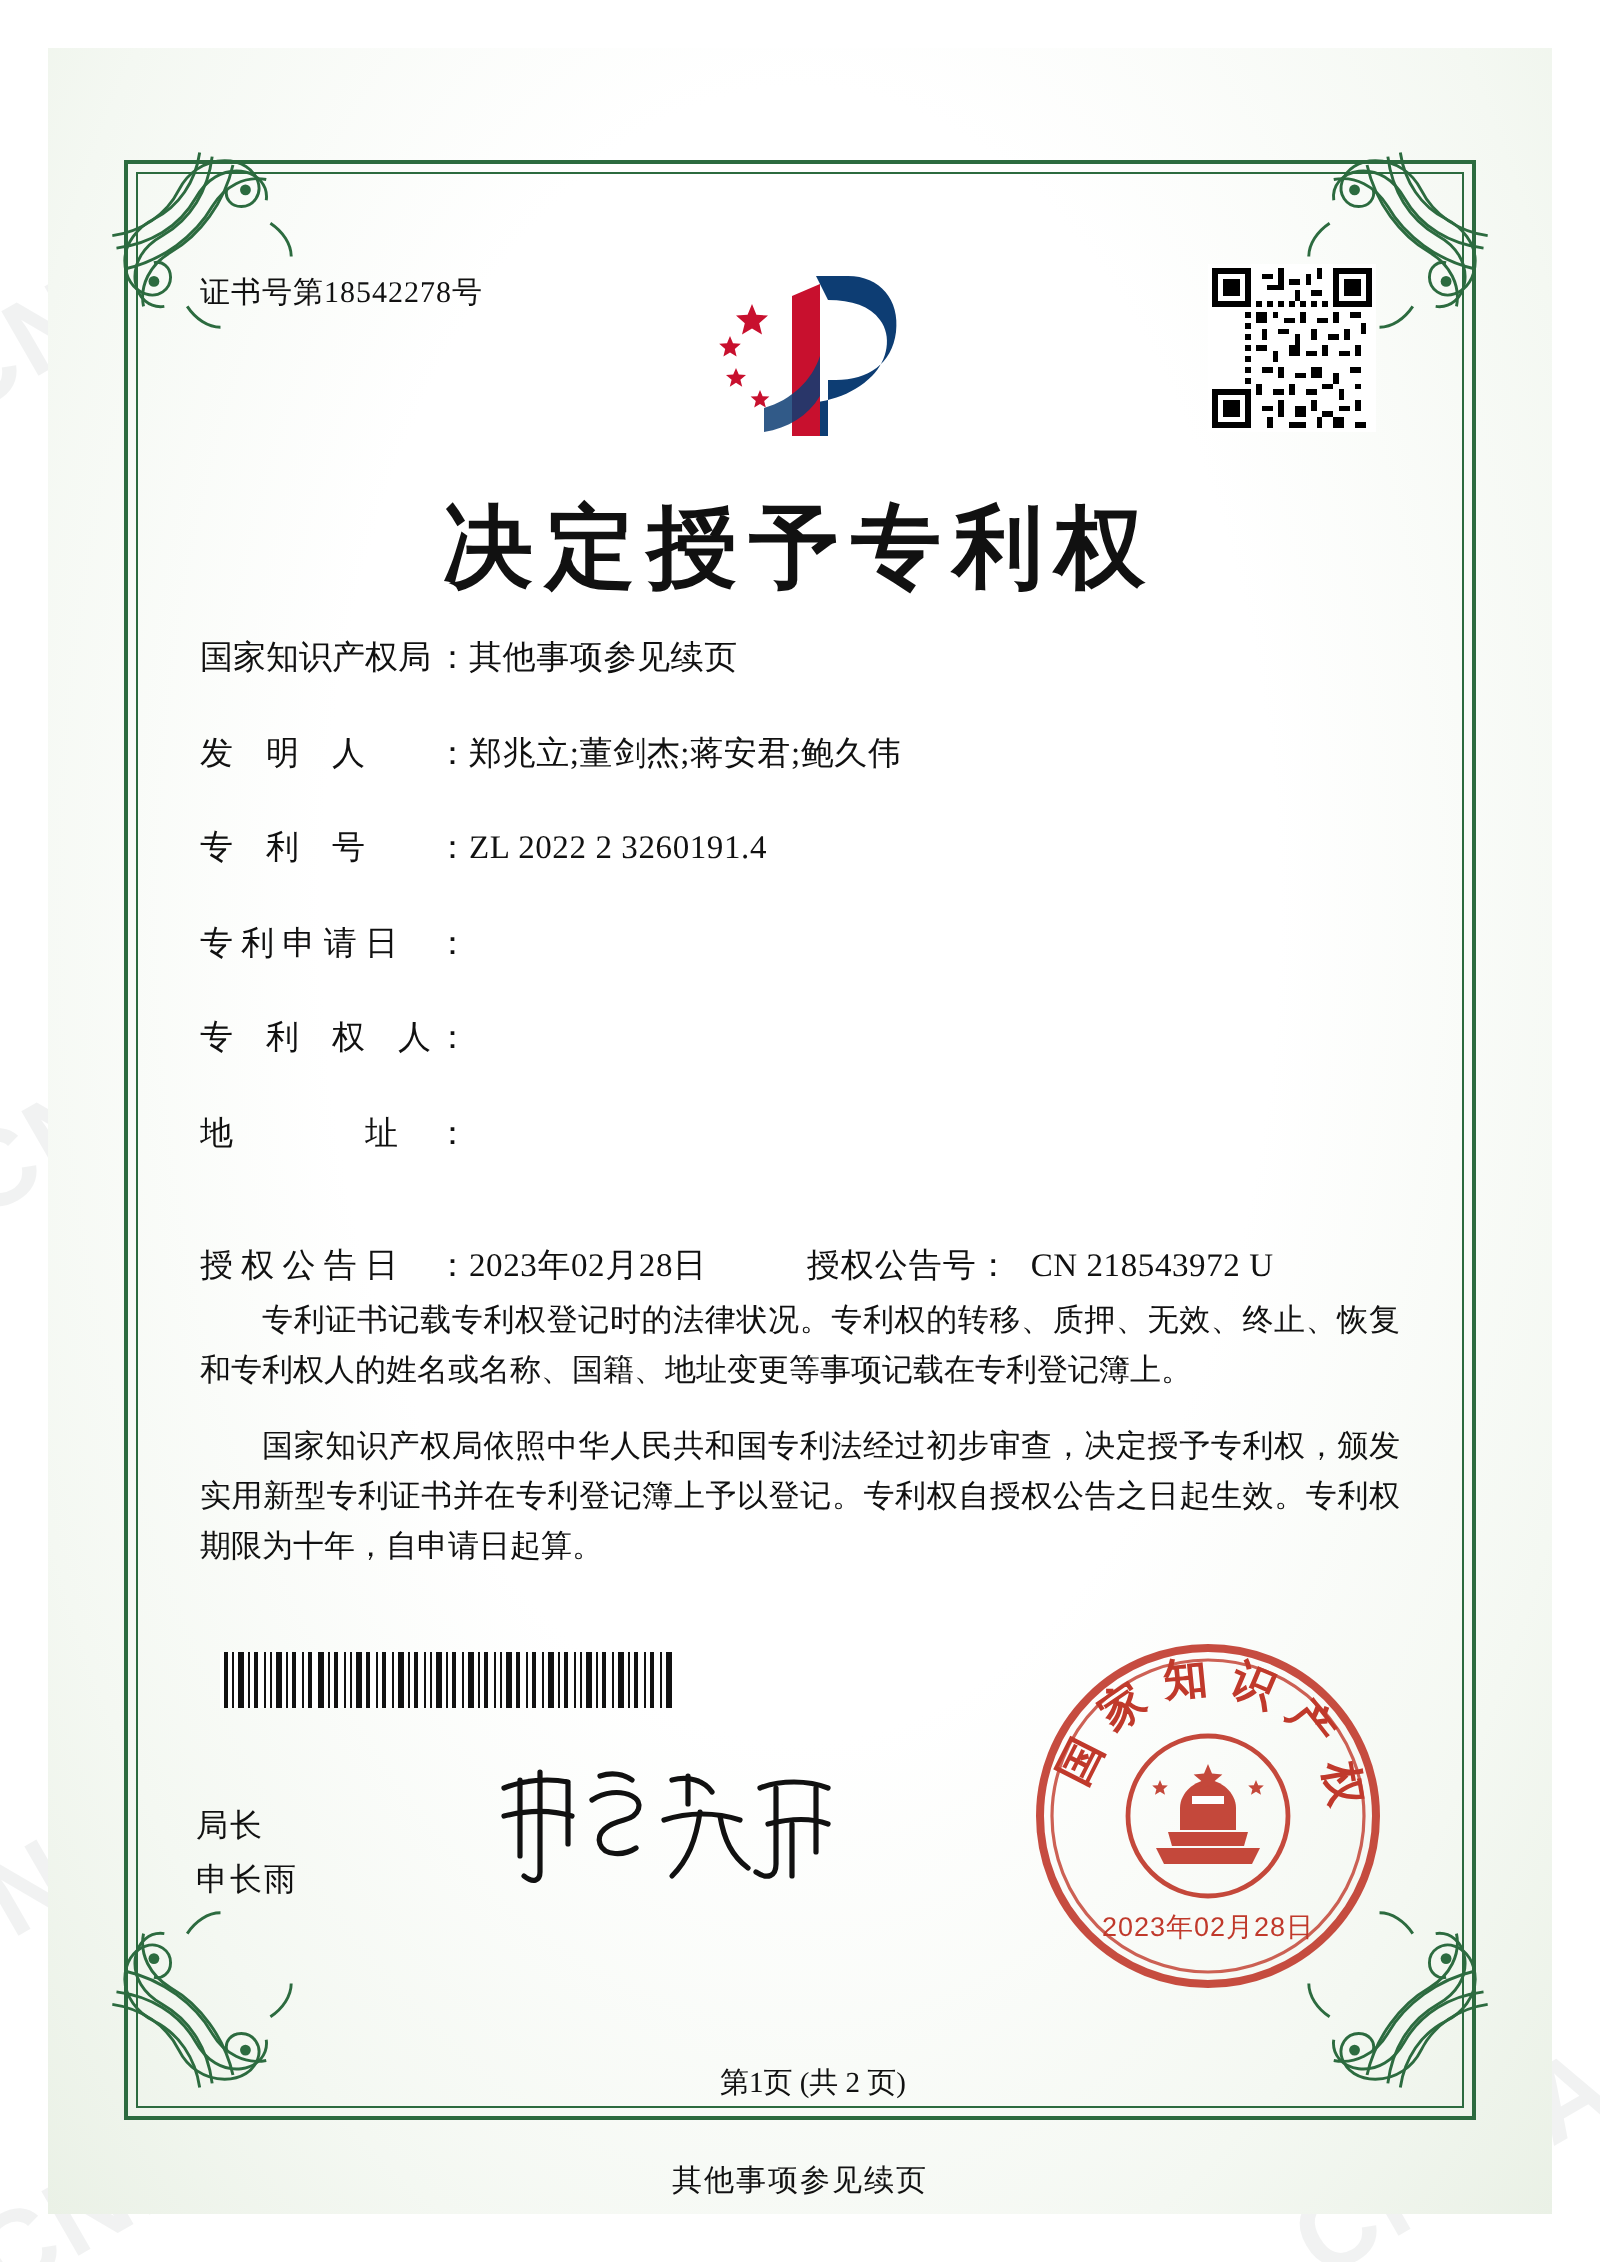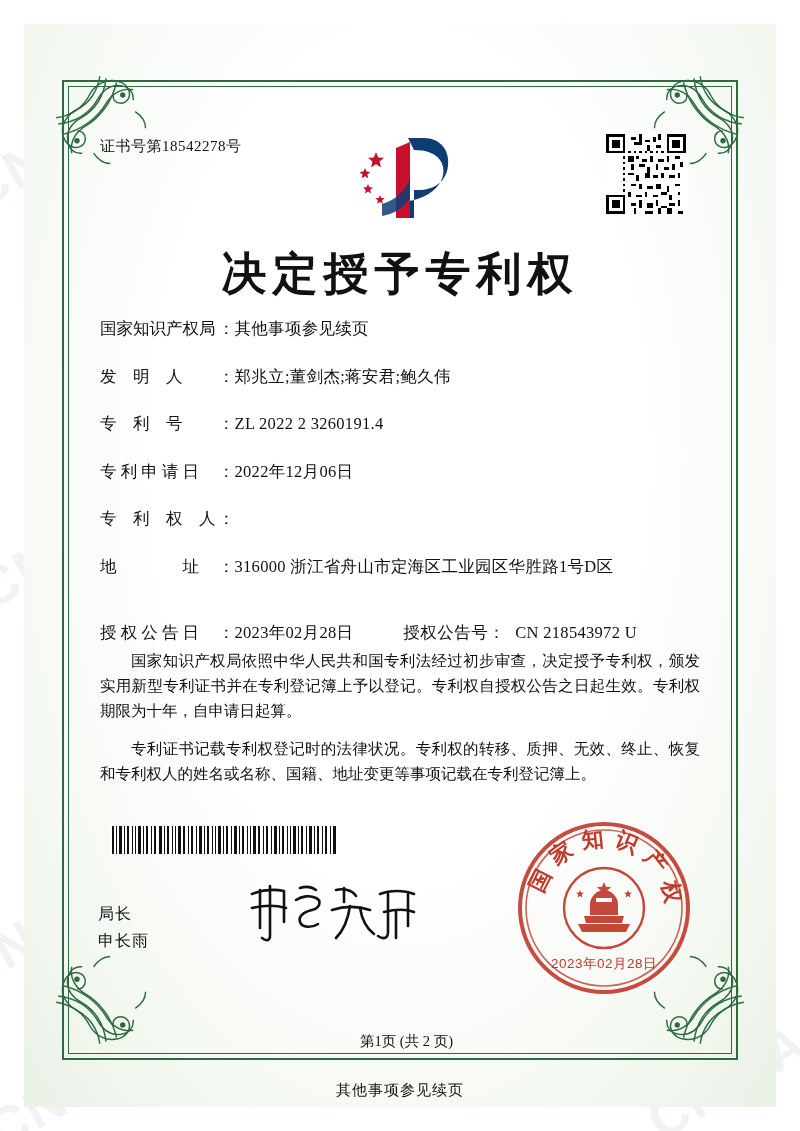--- a/index.html
+++ b/index.html
@@ -427,47 +427,45 @@
 
     <div class="frow">
       <span class="flabel">专　利　号</span>
       <span class="fcolon">：</span>
       <span class="fvalue">ZL 2022 2 3260191.4</span>
     </div>
 
     <div class="frow">
       <span class="flabel">专 利 申 请 日</span>
       <span class="fcolon">：</span>
-      <span class="fvalue">2022年12月06日</span>
     </div>
 
     <div class="frow">
       <span class="flabel">专　利　权　人</span>
       <span class="fcolon">：</span>
     </div>
 
     <div class="frow">
       <span class="flabel">地　　　　址</span>
       <span class="fcolon">：</span>
-      <span class="fvalue">316000 浙江省舟山市定海区工业园区华胜路1号D区</span>
     </div>
 
     <div class="frow split">
       <span class="flabel">授 权 公 告 日</span>
       <span class="fcolon">：</span>
       <span class="fvalue">2023年02月28日</span>
       <span class="flabel2">授权公告号：</span>
       <span class="fvalue2">CN 218543972 U</span>
     </div>
 
   </div>
 
   <div class="paras">
+    <p>专利证书记载专利权登记时的法律状况。专利权的转移、质押、无效、终止、恢复和专利权人的姓名或名称、国籍、地址变更等事项记载在专利登记簿上。</p>
     <p>国家知识产权局依照中华人民共和国专利法经过初步审查，决定授予专利权，颁发实用新型专利证书并在专利登记簿上予以登记。专利权自授权公告之日起生效。专利权期限为十年，自申请日起算。</p>
-    <p>专利证书记载专利权登记时的法律状况。专利权的转移、质押、无效、终止、恢复和专利权人的姓名或名称、国籍、地址变更等事项记载在专利登记簿上。</p>
   </div>
 
   <div class="barcode">
     <svg viewBox="0 0 228 28" shape-rendering="crispEdges">
       <rect width="228" height="28" fill="#fff"></rect>
       <g fill="#111">
         <rect x="2" y="0" width="2" height="28"></rect>
           <rect x="6" y="0" width="1" height="28"></rect>
         <rect x="9" y="0" width="3" height="28"></rect>
           <rect x="14" y="0" width="1" height="28"></rect>

